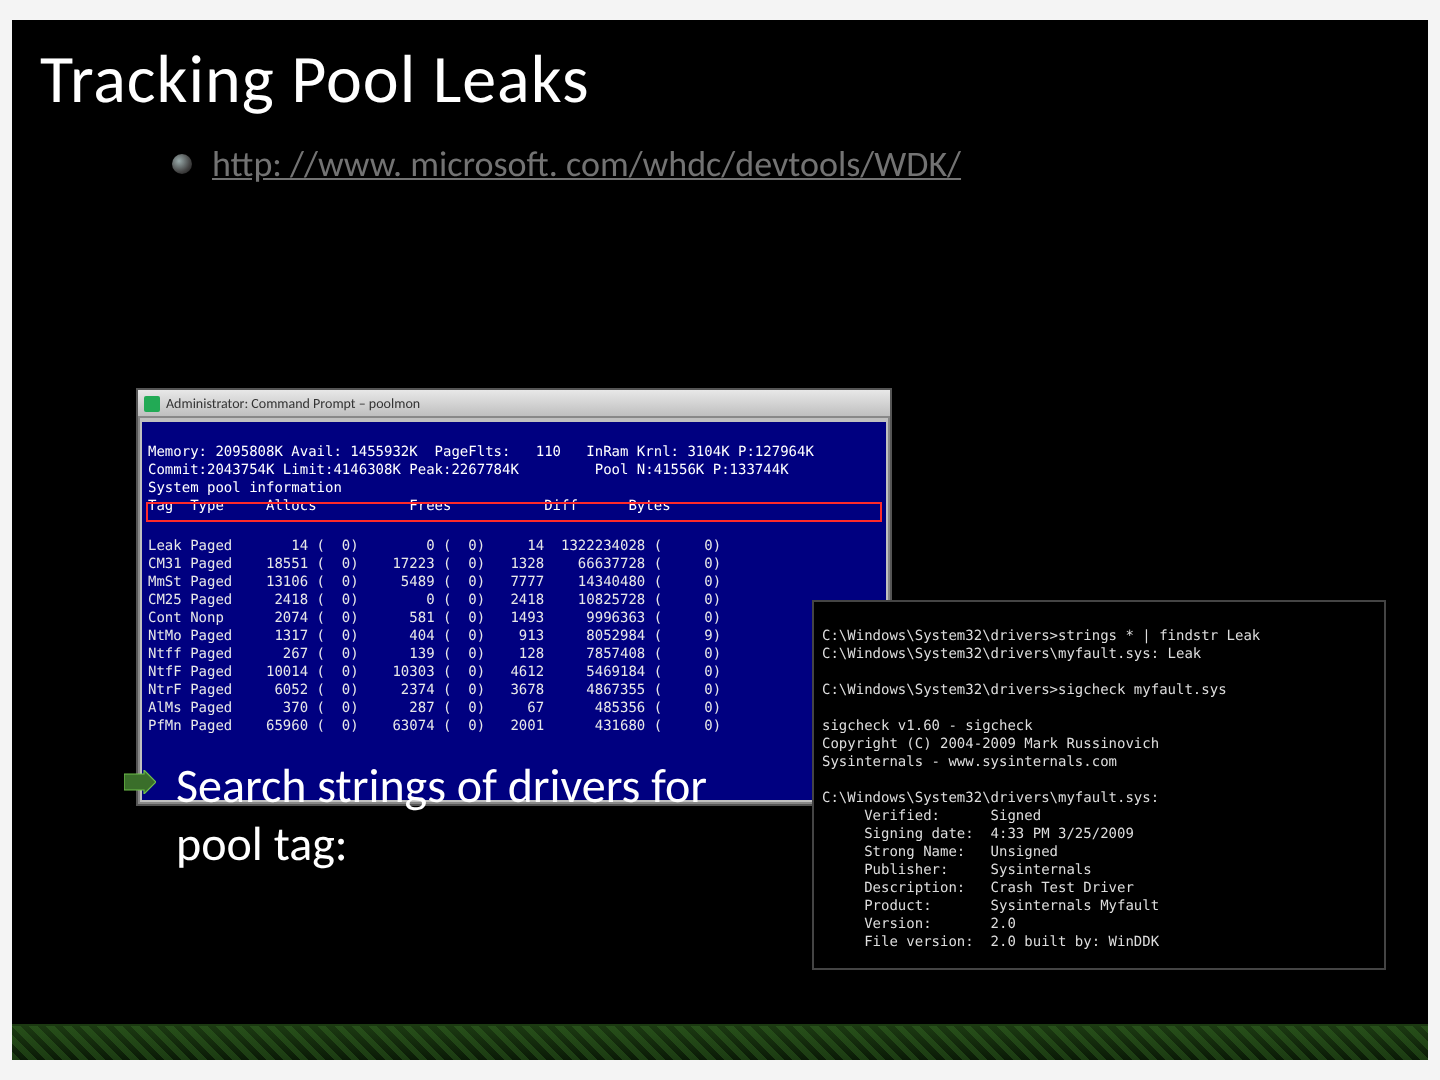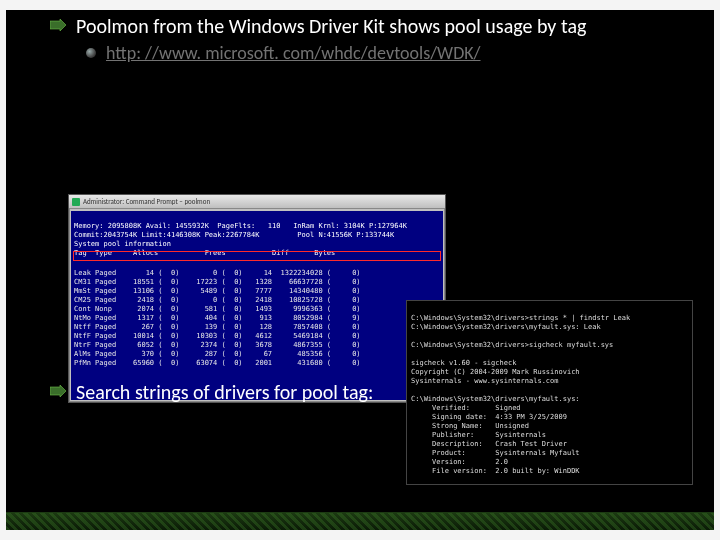--- a/index.html
+++ b/index.html
@@ -87,50 +87,43 @@
     font-family: "Lucida Console", Consolas, monospace;
     font-size: 7px; line-height: 9px;
     color: #ddd;
     padding: 4px 4px;
     white-space: pre;
     overflow: hidden;
   }
   
   .lower-bullets {
     position: absolute;
-    left: 44px; top: 370px;
+    left: 56px; top: 370px;
     width: 340px;
-    font-size: 20px;
+    font-size: 24px;
   }
   
   .footer-bar {
     position: absolute;
     left: 0; right: 0; bottom: 0;
     height: 18px;
     background:
       repeating-linear-gradient(45deg, rgba(60,120,40,0.35) 0 3px, rgba(0,0,0,0) 3px 6px),
       linear-gradient(#1c3a12, #0a1a06);
     border-top: 1px solid #1c3a12;
   }
 </style>
 </head>
 <body>
 
 <div class="slide">
 
+  <div class="title">Tracking Pool Leaks</div>
 
   <div class="body">
-    <div class="bul1">
-      <span class="bullet-icon">
-        <svg viewBox="0 0 16 12">
-            <polygon points="0,2 10,2 10,0 16,6 10,12 10,10 0,10" fill="#3a6e2a" stroke="#6fbf4a" stroke-width="0.6"></polygon>
-          </svg>
-      </span>
-      <span>Poolmon from the Windows Driver Kit shows pool usage by tag</span>
-    </div>
     <div class="bul2">
       <span class="bullet-icon2"></span>
       <span class="link">http: //www. microsoft. com/whdc/devtools/WDK/</span>
     </div>
   </div>
 
   <div class="poolmon">
     <div class="titlebar">
       <span class="win-icon"></span>
       <span>Administrator: Command Prompt – poolmon</span>

